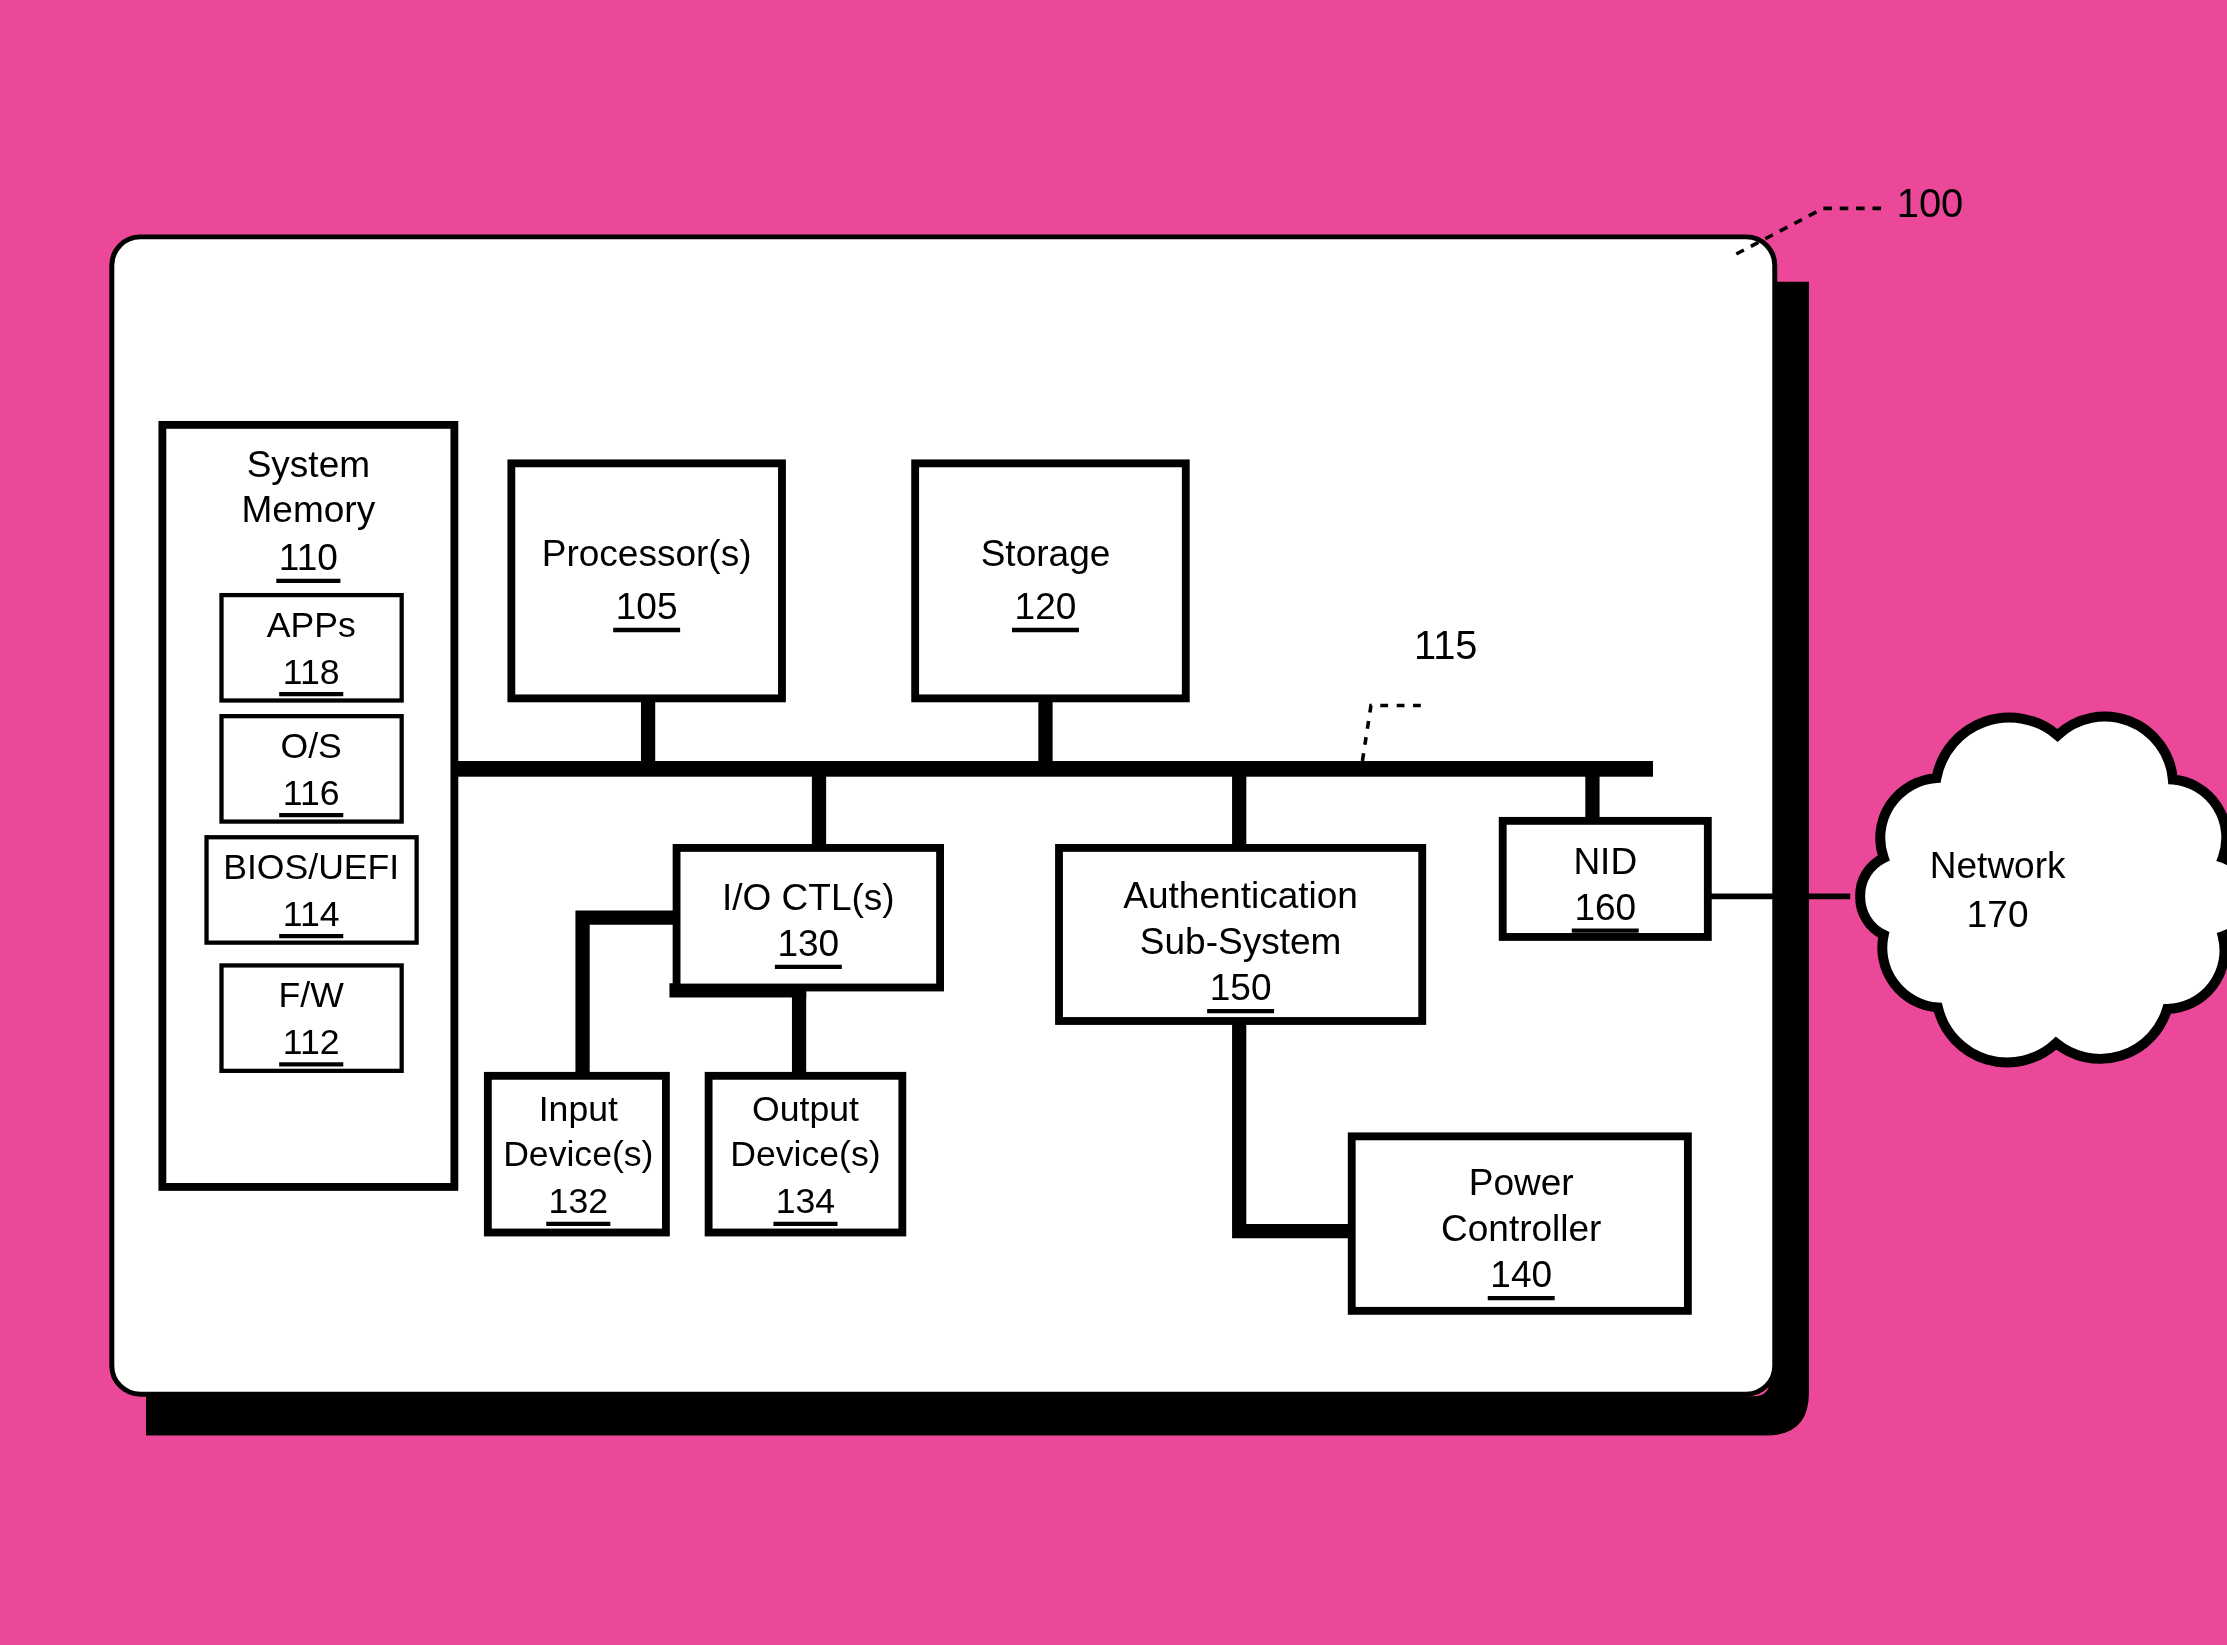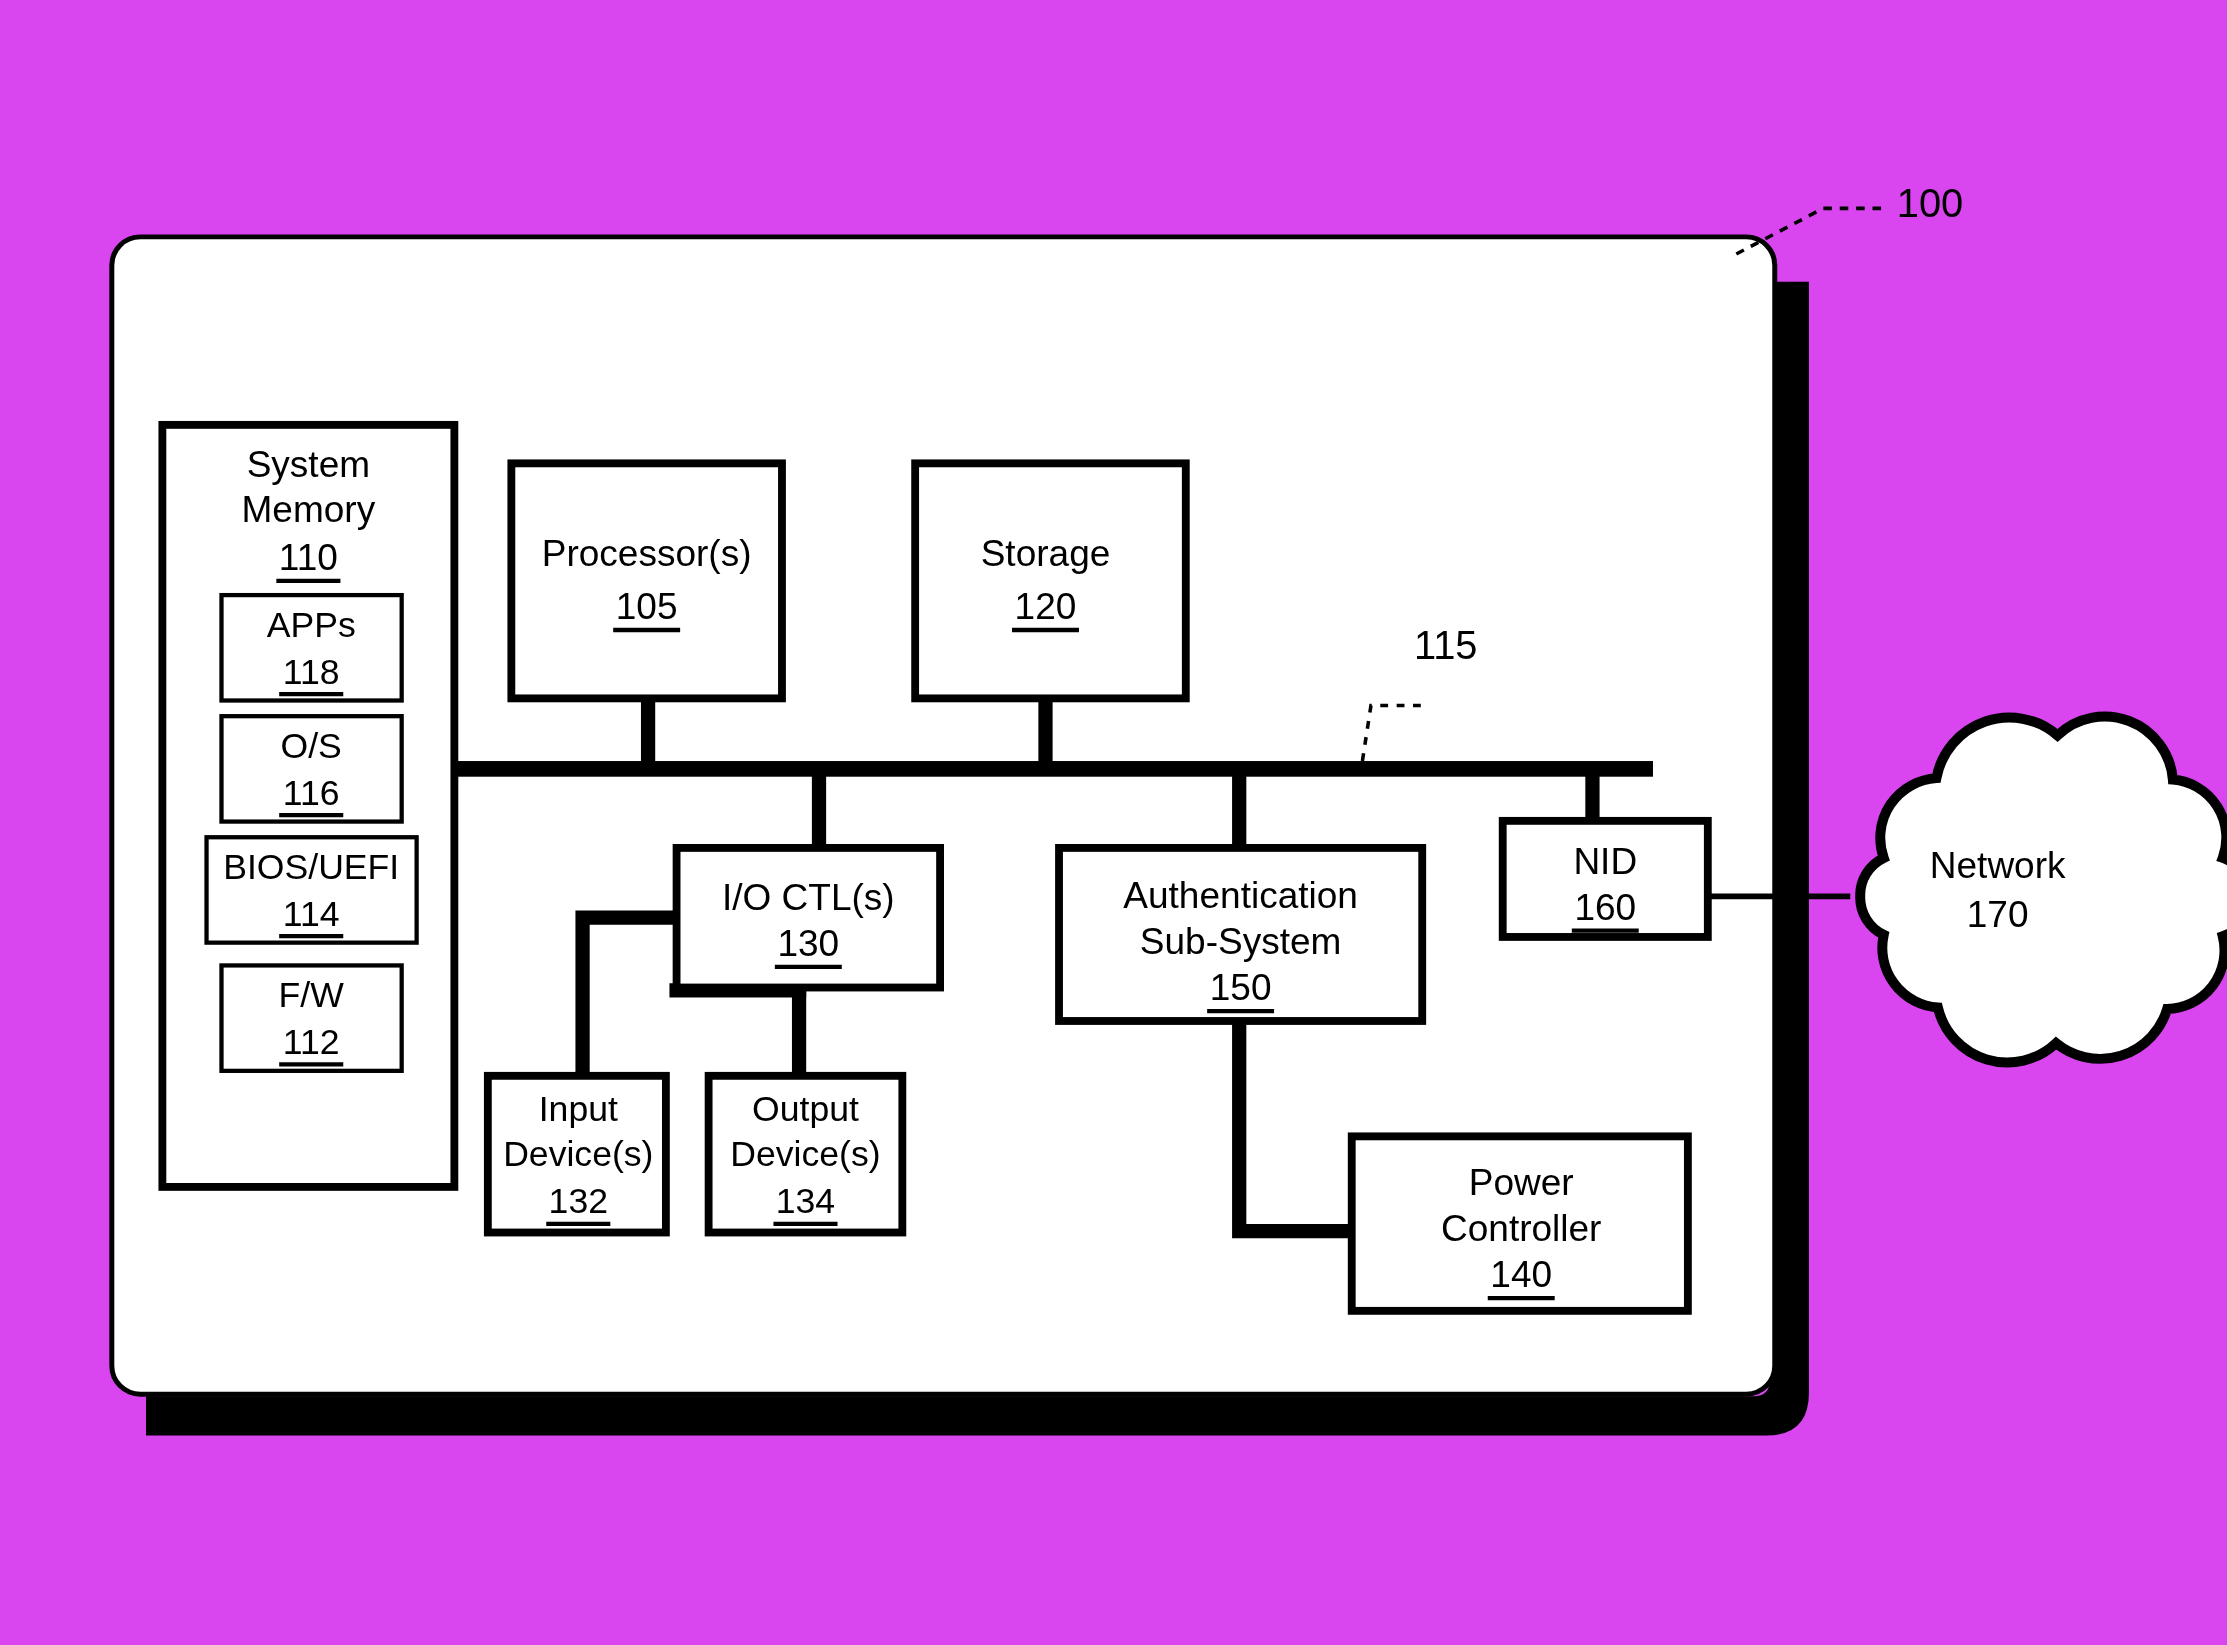--- a/index.html
+++ b/index.html
@@ -4,21 +4,21 @@
 <style>
   html, body {
     margin: 0;
     padding: 0;
     background: #ffffff;
   }
   #stage {
     position: relative;
     width: 2227px;
     height: 1646px;
-    background: #d946ef;
+    background: #ec4899;
     font-family: "Liberation Sans", sans-serif;
     overflow: hidden;
   }
   svg#diagram {
     position: absolute;
     left: 0;
     top: 0;
     width: 2227px;
     height: 1646px;
     display: block;

